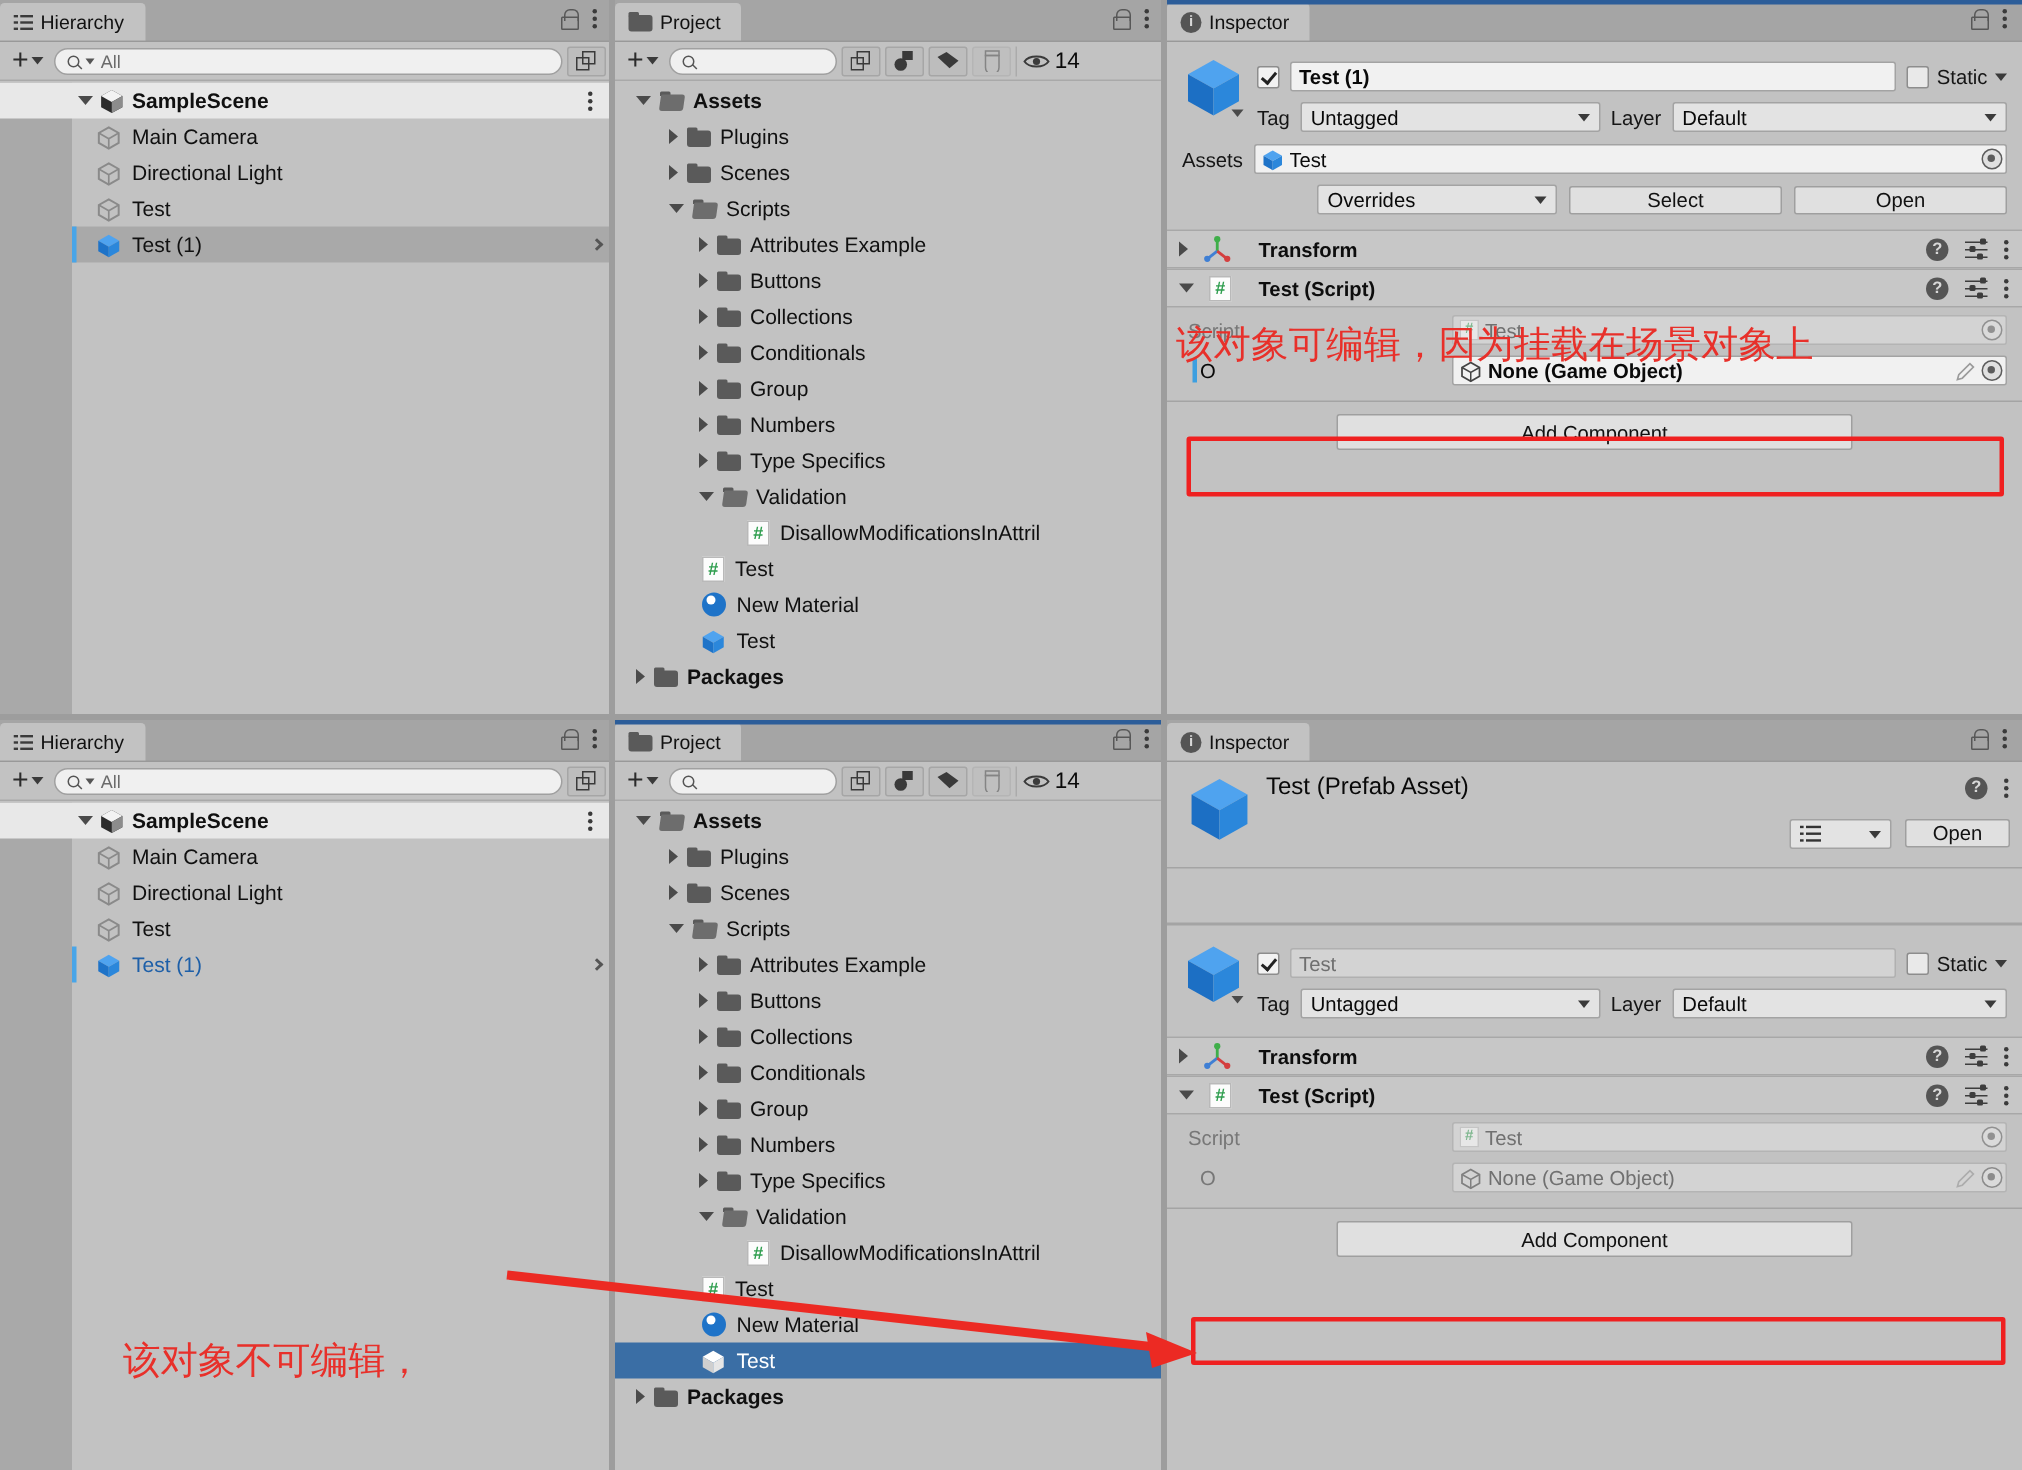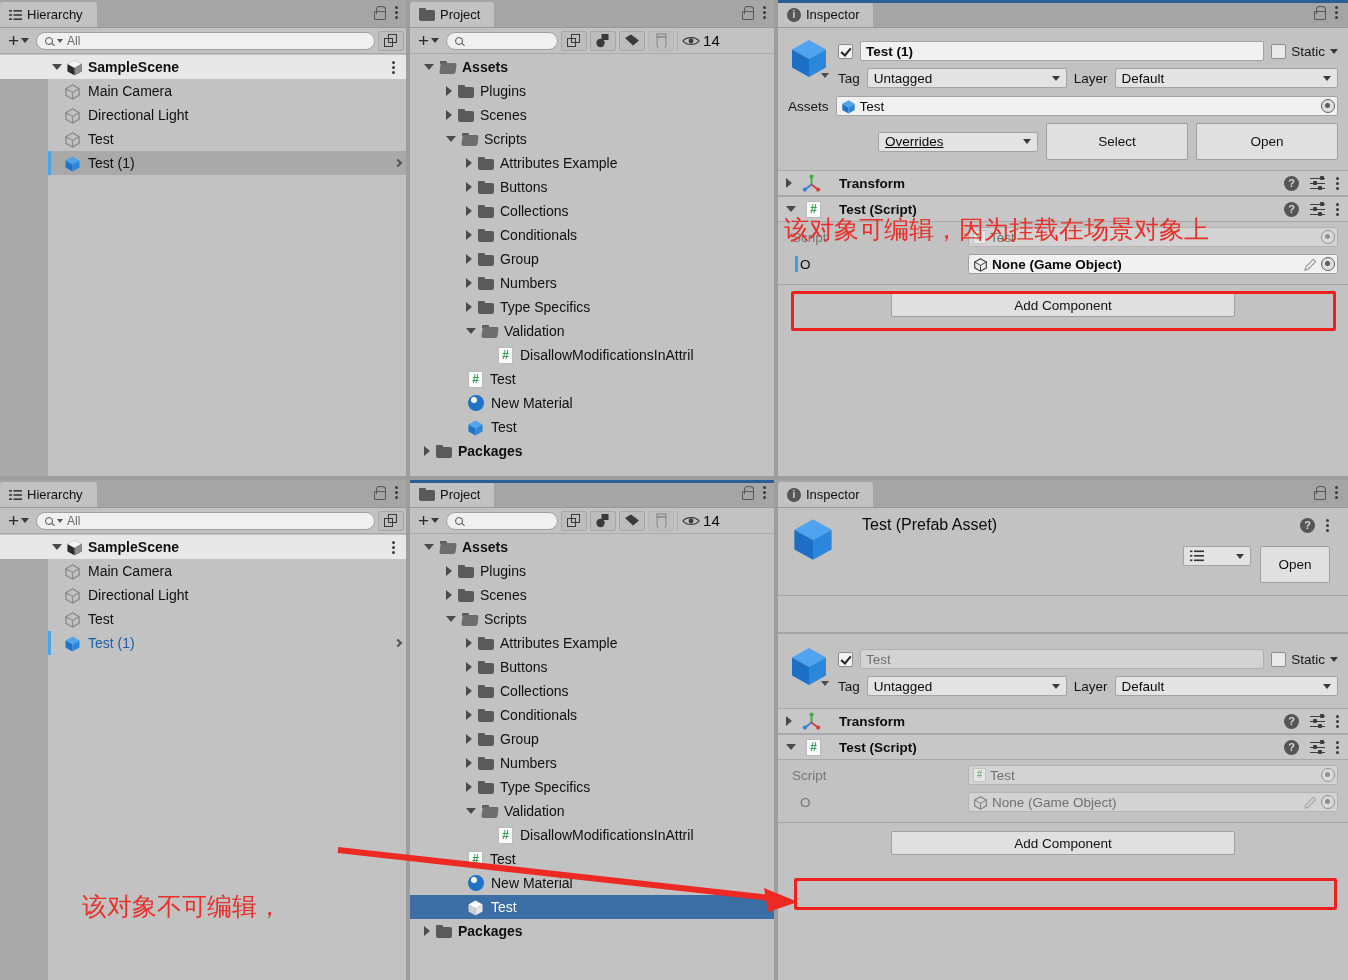--- a/index.html
+++ b/index.html
@@ -163,21 +163,21 @@
   .objfield.dim { background: #d3d3d3; color: #707070; border-color: #b4b4b4; }
   .objfield .ofv { flex: 1; overflow: hidden; white-space: nowrap; }
   .radio-dot {
     width: 14px; height: 14px; border: 1.6px solid #5c5c5c; border-radius: 50%; flex: none;
     position: relative; background: #e0e0e0;
   }
   .radio-dot::after { content:""; position:absolute; left:3px; top:3px; width:5px; height:5px; border-radius:50%; background:#5c5c5c;}
   .pencil { width: 13px; height: 13px; flex: none; opacity: .55; }
 
   .btn {
-    height: 37px; background: #e0e0e0; border: 1px solid #9f9f9f; border-radius: 2px;
+    height: 19px; background: #e0e0e0; border: 1px solid #9f9f9f; border-radius: 2px;
     display: flex; align-items: center; justify-content: center; font-size: 13.5px; color: #111;
   }
   .sep-line { height:1px; background:#a4a4a4; }
   .comp-header {
     height: 26px; background: #c7c7c7; border-top: 1px solid #a8a8a8; border-bottom:1px solid #a8a8a8;
     display: flex; align-items: center; gap: 10px; padding: 0 8px;
   }
   .comp-title { font-weight: bold; font-size: 13.5px; color: #0d0d0d; }
   .comp-right { margin-left:auto; display:flex; align-items:center; gap:11px; }
   .help-icon {
@@ -555,21 +555,21 @@
             <path d="M9 1.5 L16.4 5.8 L9 10 L1.6 5.8 Z" fill="#4fa3ef"></path>
             <path d="M1.6 5.8 L9 10 V17.4 L1.6 13.2 Z" fill="#1e73c8"></path>
             <path d="M9 10 L16.4 5.8 V13.2 L9 17.4 Z" fill="#2b87db"></path>
           </svg>
           <span class="ofv">Test</span>
           <span class="radio-dot"></span>
         </span>
       </div>
 
       <div style="display:flex;align-items:center;gap:8px;padding:7px 10px 10px 100px;">
-        <span class="dropdown" style="width:160px;text-decoration:underline;">
+        <span class="dropdown" style="width:160px;">
           <span class="dval">Overrides</span>
           <span class="dd-caret"></span>
         </span>
         <span class="btn" style="flex:1;">Select</span>
         <span class="btn" style="flex:1;">Open</span>
       </div>
 
       <div class="comp-header">
         <span class="tri closed"></span>
         <svg width="19" height="19" viewBox="0 0 20 20">
@@ -961,21 +961,21 @@
         <span class="lock-icon"></span>
         <span class="kebab">
             <i></i>
             <i></i>
             <i></i>
           </span>
       </div>
     </div>
 
     <div class="insp-body" style="top:28px;bottom:0;">
-      <div style="display:flex;align-items:flex-start;padding:8px 18px 0 12px;gap:26px;">
+      <div style="display:flex;align-items:flex-start;padding:8px 8px 0 12px;gap:8px;">
         <svg width="46" height="46" viewBox="0 0 42 42" style="flex:none;">
           <path d="M21 3 L38 12.5 L21 22 L4 12.5 Z" fill="#4fa3ef"></path>
           <path d="M4 12.5 L21 22 V40 L4 30.5 Z" fill="#1c6fc4"></path>
           <path d="M21 22 L38 12.5 V30.5 L21 40 Z" fill="#2b87db"></path>
         </svg>
         <div style="flex:1;">
           <div style="display:flex;align-items:center;">
             <span style="font-size:16px;">Test (Prefab Asset)</span>
             <span class="comp-right">
               <span class="help-icon">?</span>

